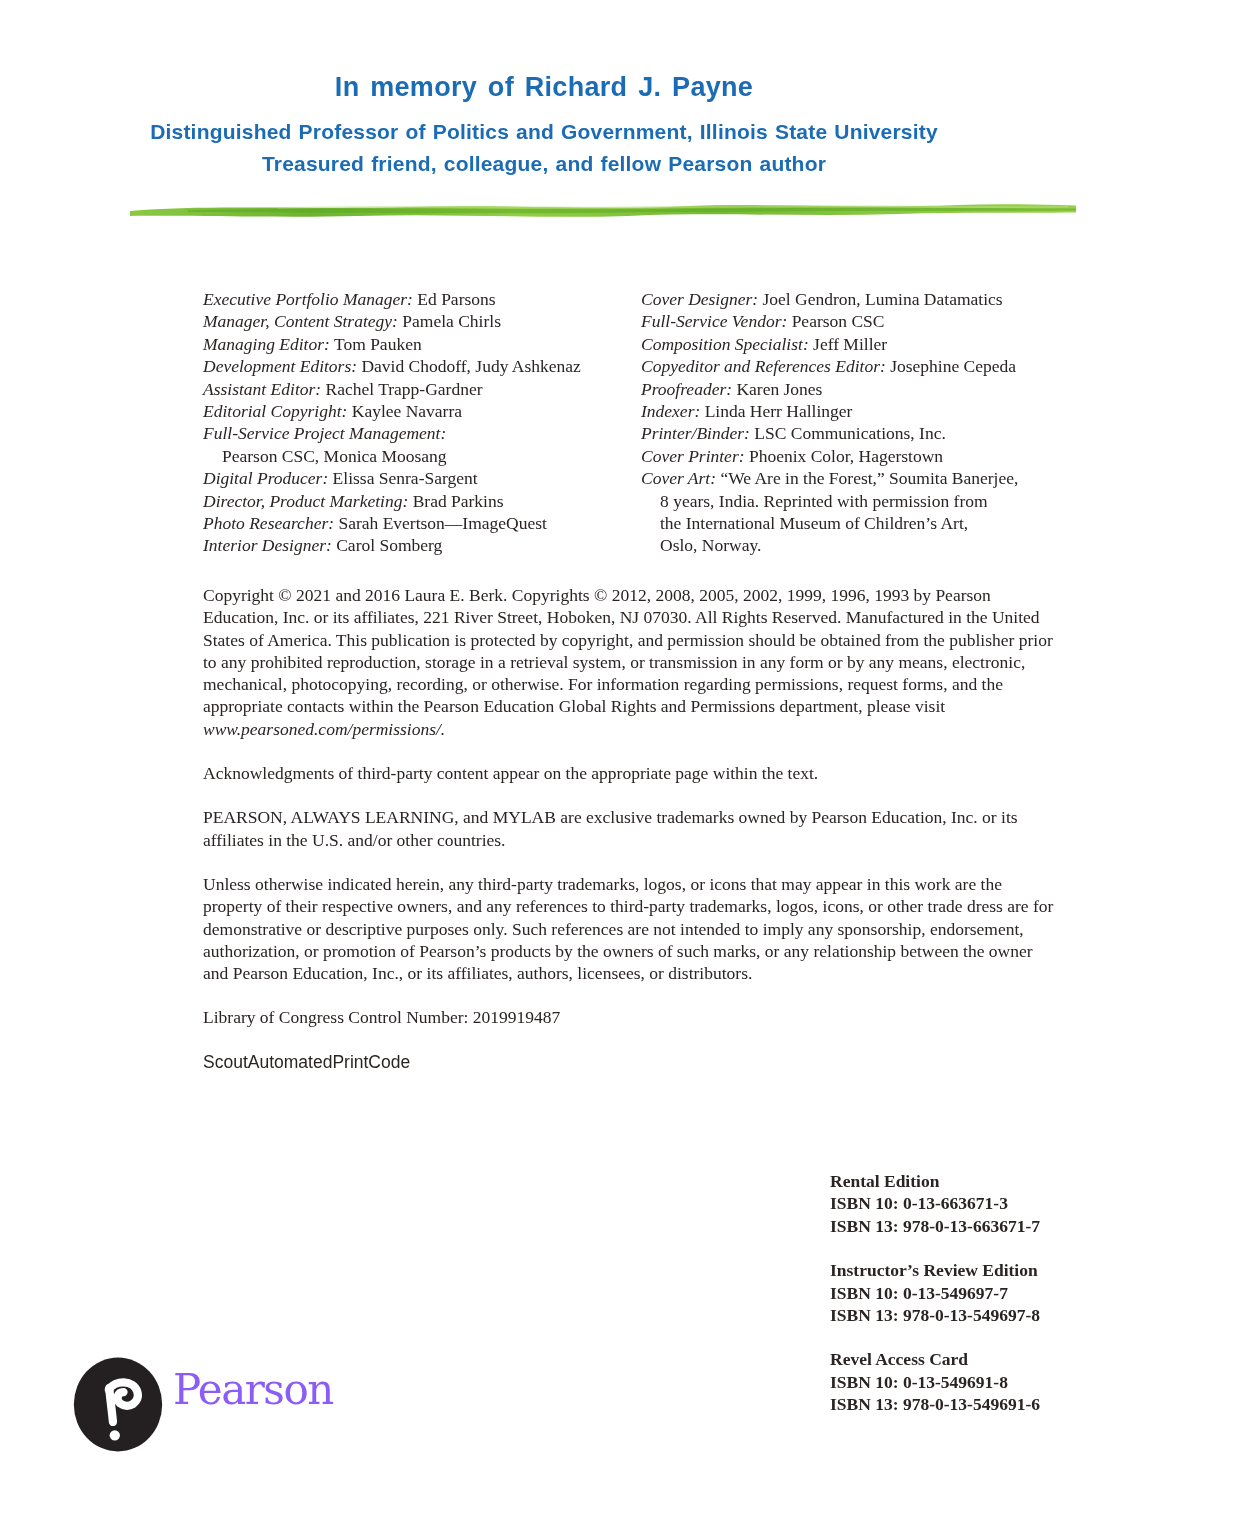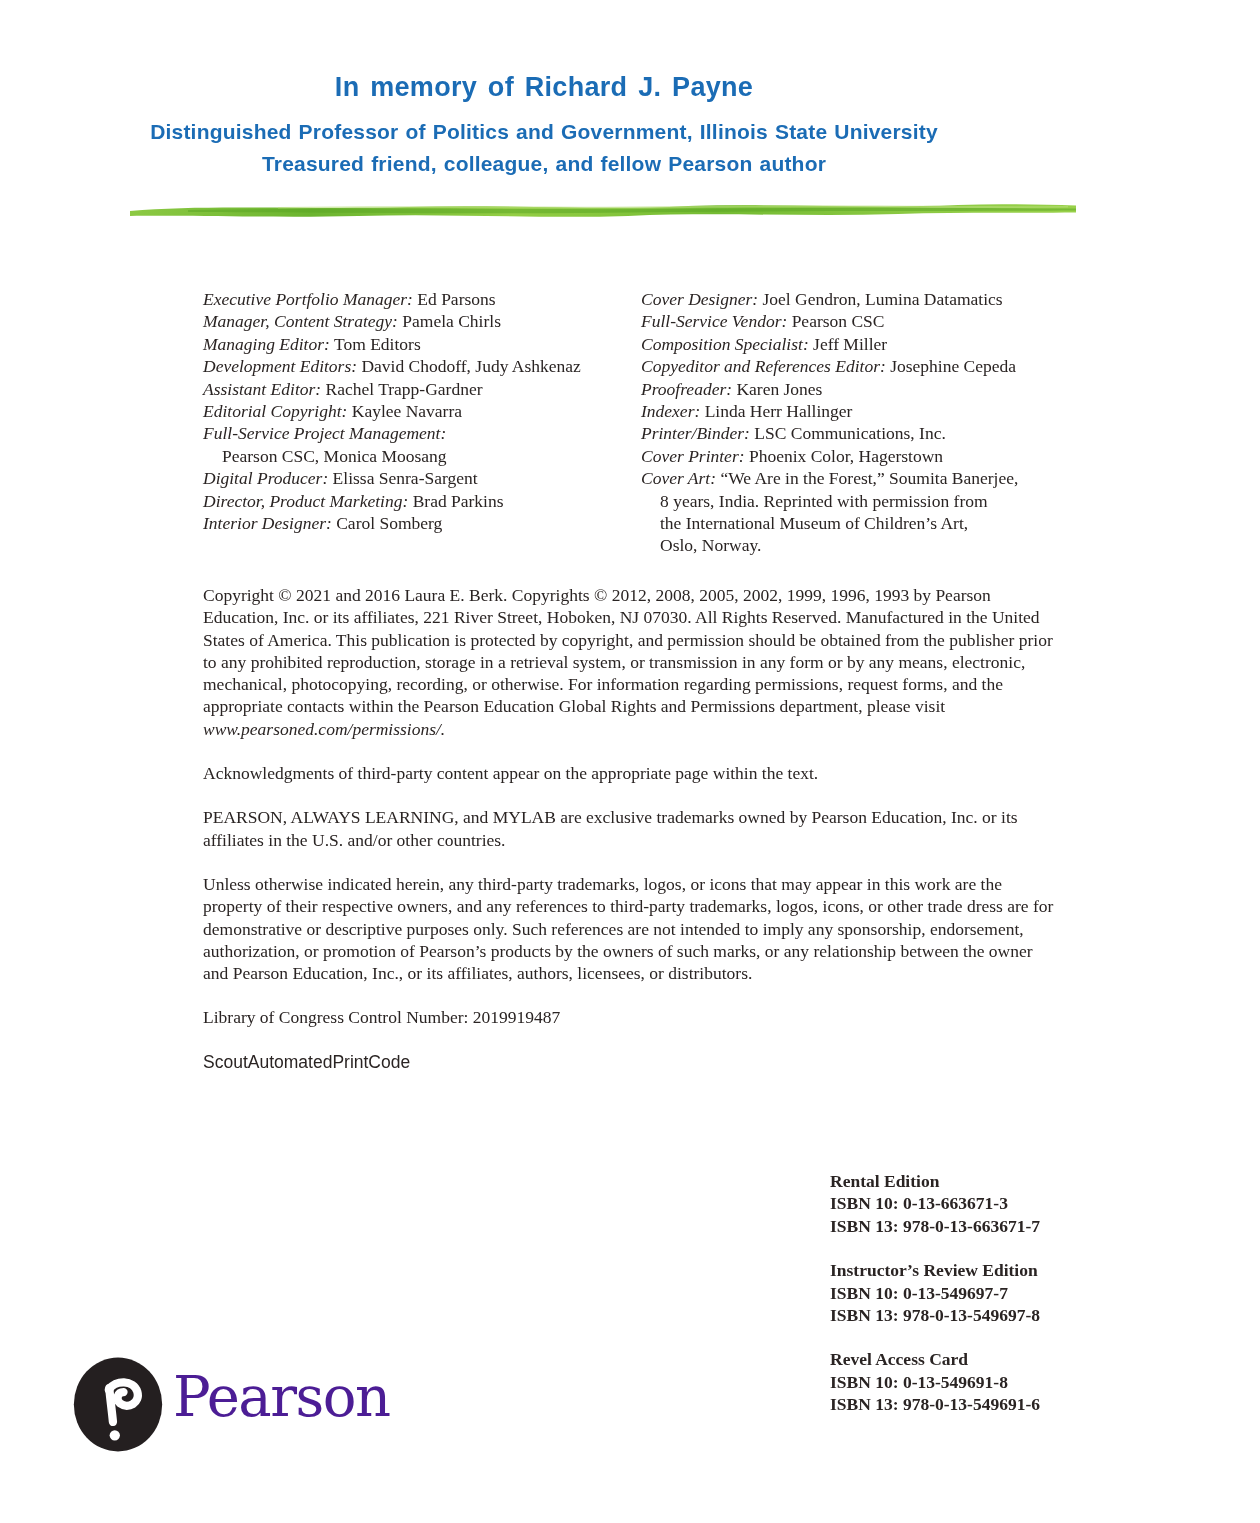--- a/index.html
+++ b/index.html
@@ -88,23 +88,23 @@
   .logo {
     position: absolute;
     left: 72px;
     top: 1356px;
     display: flex;
     align-items: flex-start;
   }
   .logo svg { width: 92px; height: 97px; display: block; }
   .brand-text {
     font-family: "DejaVu Serif", serif;
-    font-size: 56px;
+    font-size: 42px;
     line-height: 1;
-    color: #4c1d95;
+    color: #8b5cf6;
     letter-spacing: -1.5px;
     margin-left: 9px;
     margin-top: 13px;
   }
 </style>
 </head>
 <body>
 
 <div class="page">
 
@@ -126,28 +126,29 @@
       </linearGradient>
     </defs>
     <path fill="url(#gg)" d="M2 16 C 80 9 180 15 280 12 C 380 9 470 16 560 11 C 650 8 740 14 830 10 C 900 7 970 13 1012 10 L 1012 15 C 950 20 860 16 770 19 C 680 22 590 17 500 21 C 410 24 320 18 230 21 C 150 23 60 20 2 21 Z"></path>
     <path fill="#57a322" opacity="0.5" d="M60 15 C 260 12 460 16 660 13 C 810 11 930 15 1000 13 L 1000 15 C 850 17 650 15 450 18 C 300 19 160 17 60 17 Z"></path>
     <path fill="#b8dd7a" opacity="0.6" d="M150 12 C 300 10 430 13 560 11 C 700 9 820 12 940 11 L 940 12.5 C 820 14 700 11.5 560 13 C 430 14.5 300 12 150 13.5 Z"></path>
   </svg>
 
   <section class="credits-col" id="credits-left">
       <div><span class="credit-label">Executive Portfolio Manager:</span><span> Ed Parsons</span></div>
       <div><span class="credit-label">Manager, Content Strategy:</span><span> Pamela Chirls</span></div>
-      <div><span class="credit-label">Managing Editor:</span><span> Tom Editors</span></div>
+      <div><span class="credit-label">Managing Editor:</span><span> Tom Pauken</span></div>
       <div><span class="credit-label">Development Editors:</span><span> David Chodoff, Judy Ashkenaz</span></div>
       <div><span class="credit-label">Assistant Editor:</span><span> Rachel Trapp-Gardner</span></div>
       <div><span class="credit-label">Editorial Copyright:</span><span> Kaylee Navarra</span></div>
       <div><span class="credit-label">Full-Service Project Management:</span></div>
       <div class="credit-cont">Pearson CSC, Monica Moosang</div>
       <div><span class="credit-label">Digital Producer:</span><span> Elissa Senra-Sargent</span></div>
       <div><span class="credit-label">Director, Product Marketing:</span><span> Brad Parkins</span></div>
+      <div><span class="credit-label">Photo Researcher:</span><span> Sarah Evertson—ImageQuest</span></div>
       <div><span class="credit-label">Interior Designer:</span><span> Carol Somberg</span></div>
     </section>
   <section class="credits-col" id="credits-right">
       <div><span class="credit-label">Cover Designer:</span><span> Joel Gendron, Lumina Datamatics</span></div>
       <div><span class="credit-label">Full-Service Vendor:</span><span> Pearson CSC</span></div>
       <div><span class="credit-label">Composition Specialist:</span><span> Jeff Miller</span></div>
       <div><span class="credit-label">Copyeditor and References Editor:</span><span> Josephine Cepeda</span></div>
       <div><span class="credit-label">Proofreader:</span><span> Karen Jones</span></div>
       <div><span class="credit-label">Indexer:</span><span> Linda Herr Hallinger</span></div>
       <div><span class="credit-label">Printer/Binder:</span><span> LSC Communications, Inc.</span></div>

